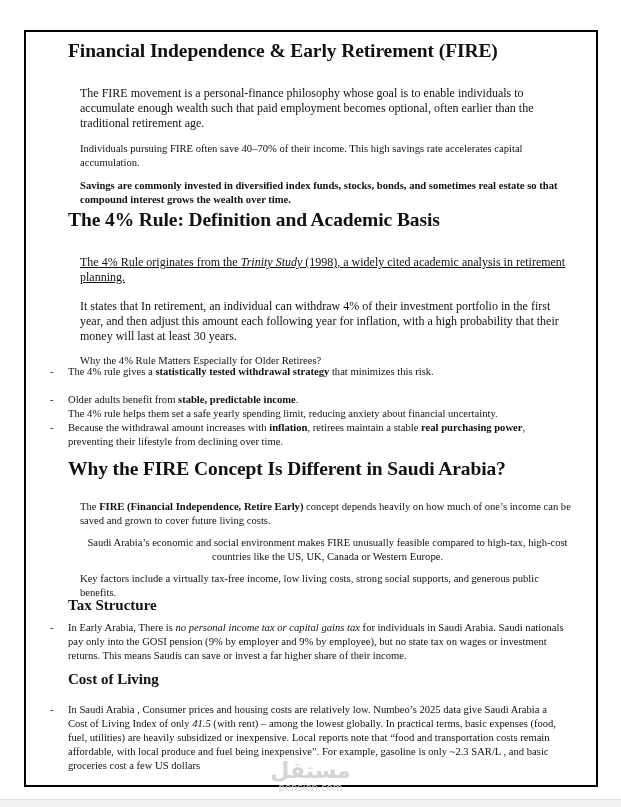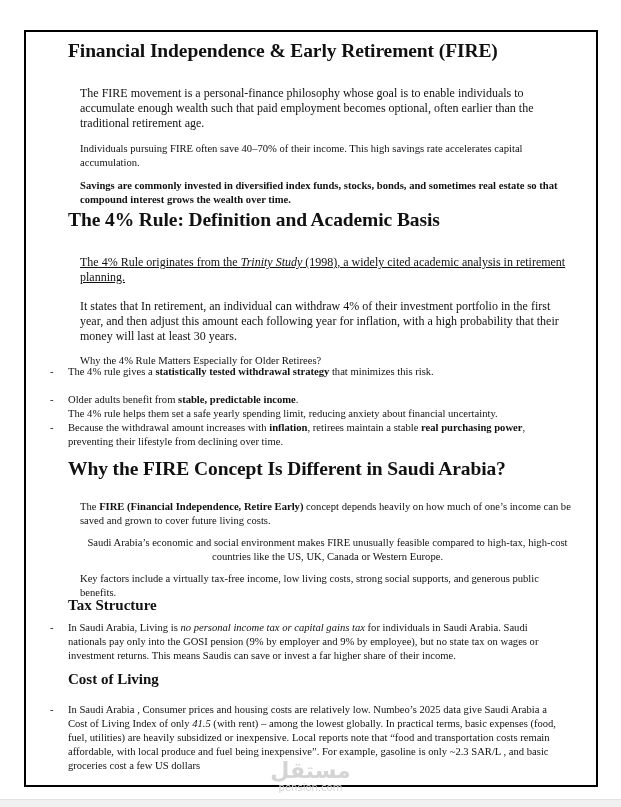--- a/index.html
+++ b/index.html
@@ -77,21 +77,21 @@
     </div>
 
     <h1 style="top:426px;">Why the FIRE Concept Is Different in Saudi Arabia?</h1>
     <p class="p11" style="top:456px;"><span>The </span><b>FIRE (Financial Independence, Retire Early)</b><span> concept depends heavily on how much of one’s income can be saved and grown to cover future living costs.</span></p>
     <p class="p11" style="top:492px;text-align:center;">Saudi Arabia’s economic and social environment makes FIRE unusually feasible compared to high-tax, high-cost countries like the US, UK, Canada or Western Europe.</p>
     <p class="p11" style="top:528px;">Key factors include a virtually tax-free income, low living costs, strong social supports, and generous public benefits.</p>
 
     <h2 style="top:564px;">Tax Structure</h2>
     <div class="bullet-row" style="top:589px;">
       <span class="dash">-</span>
-      <span class="btext"><span>In Saudi Arabia, Living is </span><i>no personal income tax or capital gains tax</i><span> for individuals in Saudi Arabia. Saudi nationals pay only into the GOSI pension (9% by employer and 9% by employee), but no state tax on wages or investment returns. This means Saudis can save or invest a far higher share of their income.</span></span>
+      <span class="btext"><span>In Early Arabia, There is </span><i>no personal income tax or capital gains tax</i><span> for individuals in Saudi Arabia. Saudi nationals pay only into the GOSI pension (9% by employer and 9% by employee), but no state tax on wages or investment returns. This means Saudis can save or invest a far higher share of their income.</span></span>
     </div>
 
     <h2 style="top:638px;">Cost of Living</h2>
     <div class="bullet-row" style="top:671px;">
       <span class="dash">-</span>
       <span class="btext"><span>In Saudi Arabia , Consumer prices and housing costs are relatively low. Numbeo’s 2025 data give Saudi Arabia a Cost of Living Index of only </span><i>41.5</i><span> (with rent) – among the lowest globally. In practical terms, basic expenses (food, fuel, utilities) are heavily subsidized or inexpensive. Local reports note that “food and transportation costs remain affordable, with local produce and fuel being inexpensive”. For example, gasoline is only ~2.3 SAR/L , and basic groceries cost a few US dollars</span></span>
     </div>
 
   </div>
 </div>

